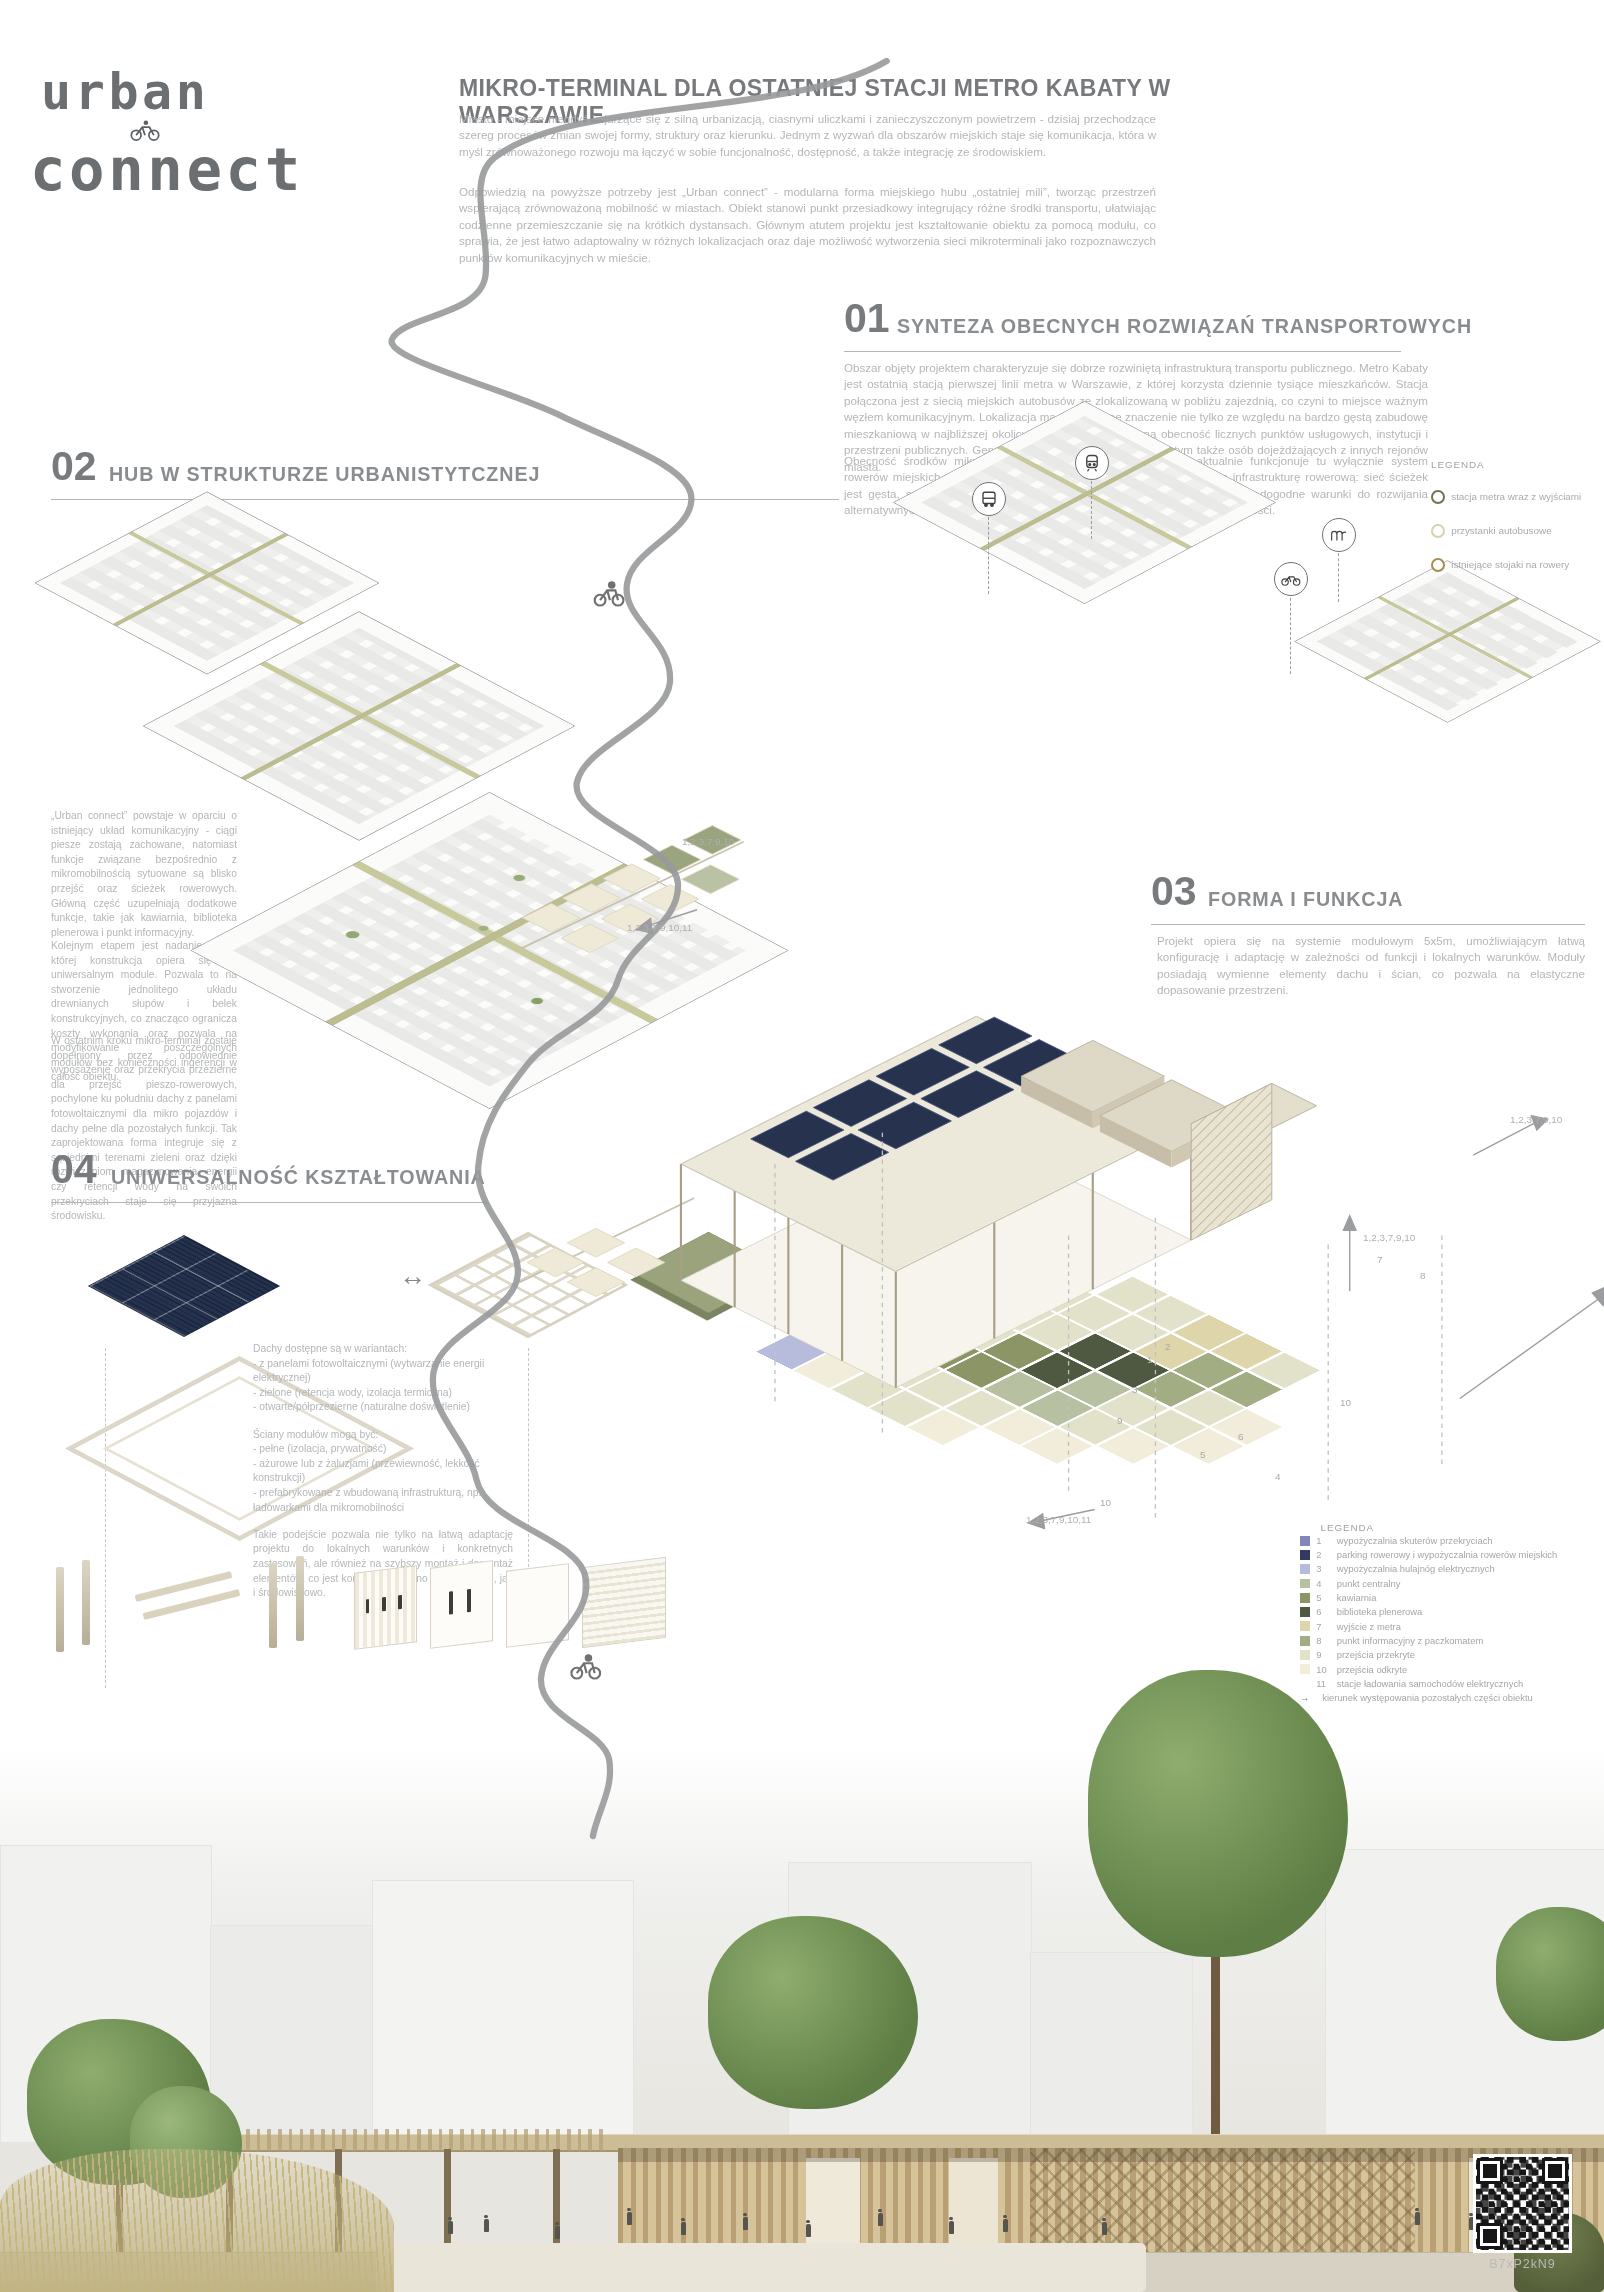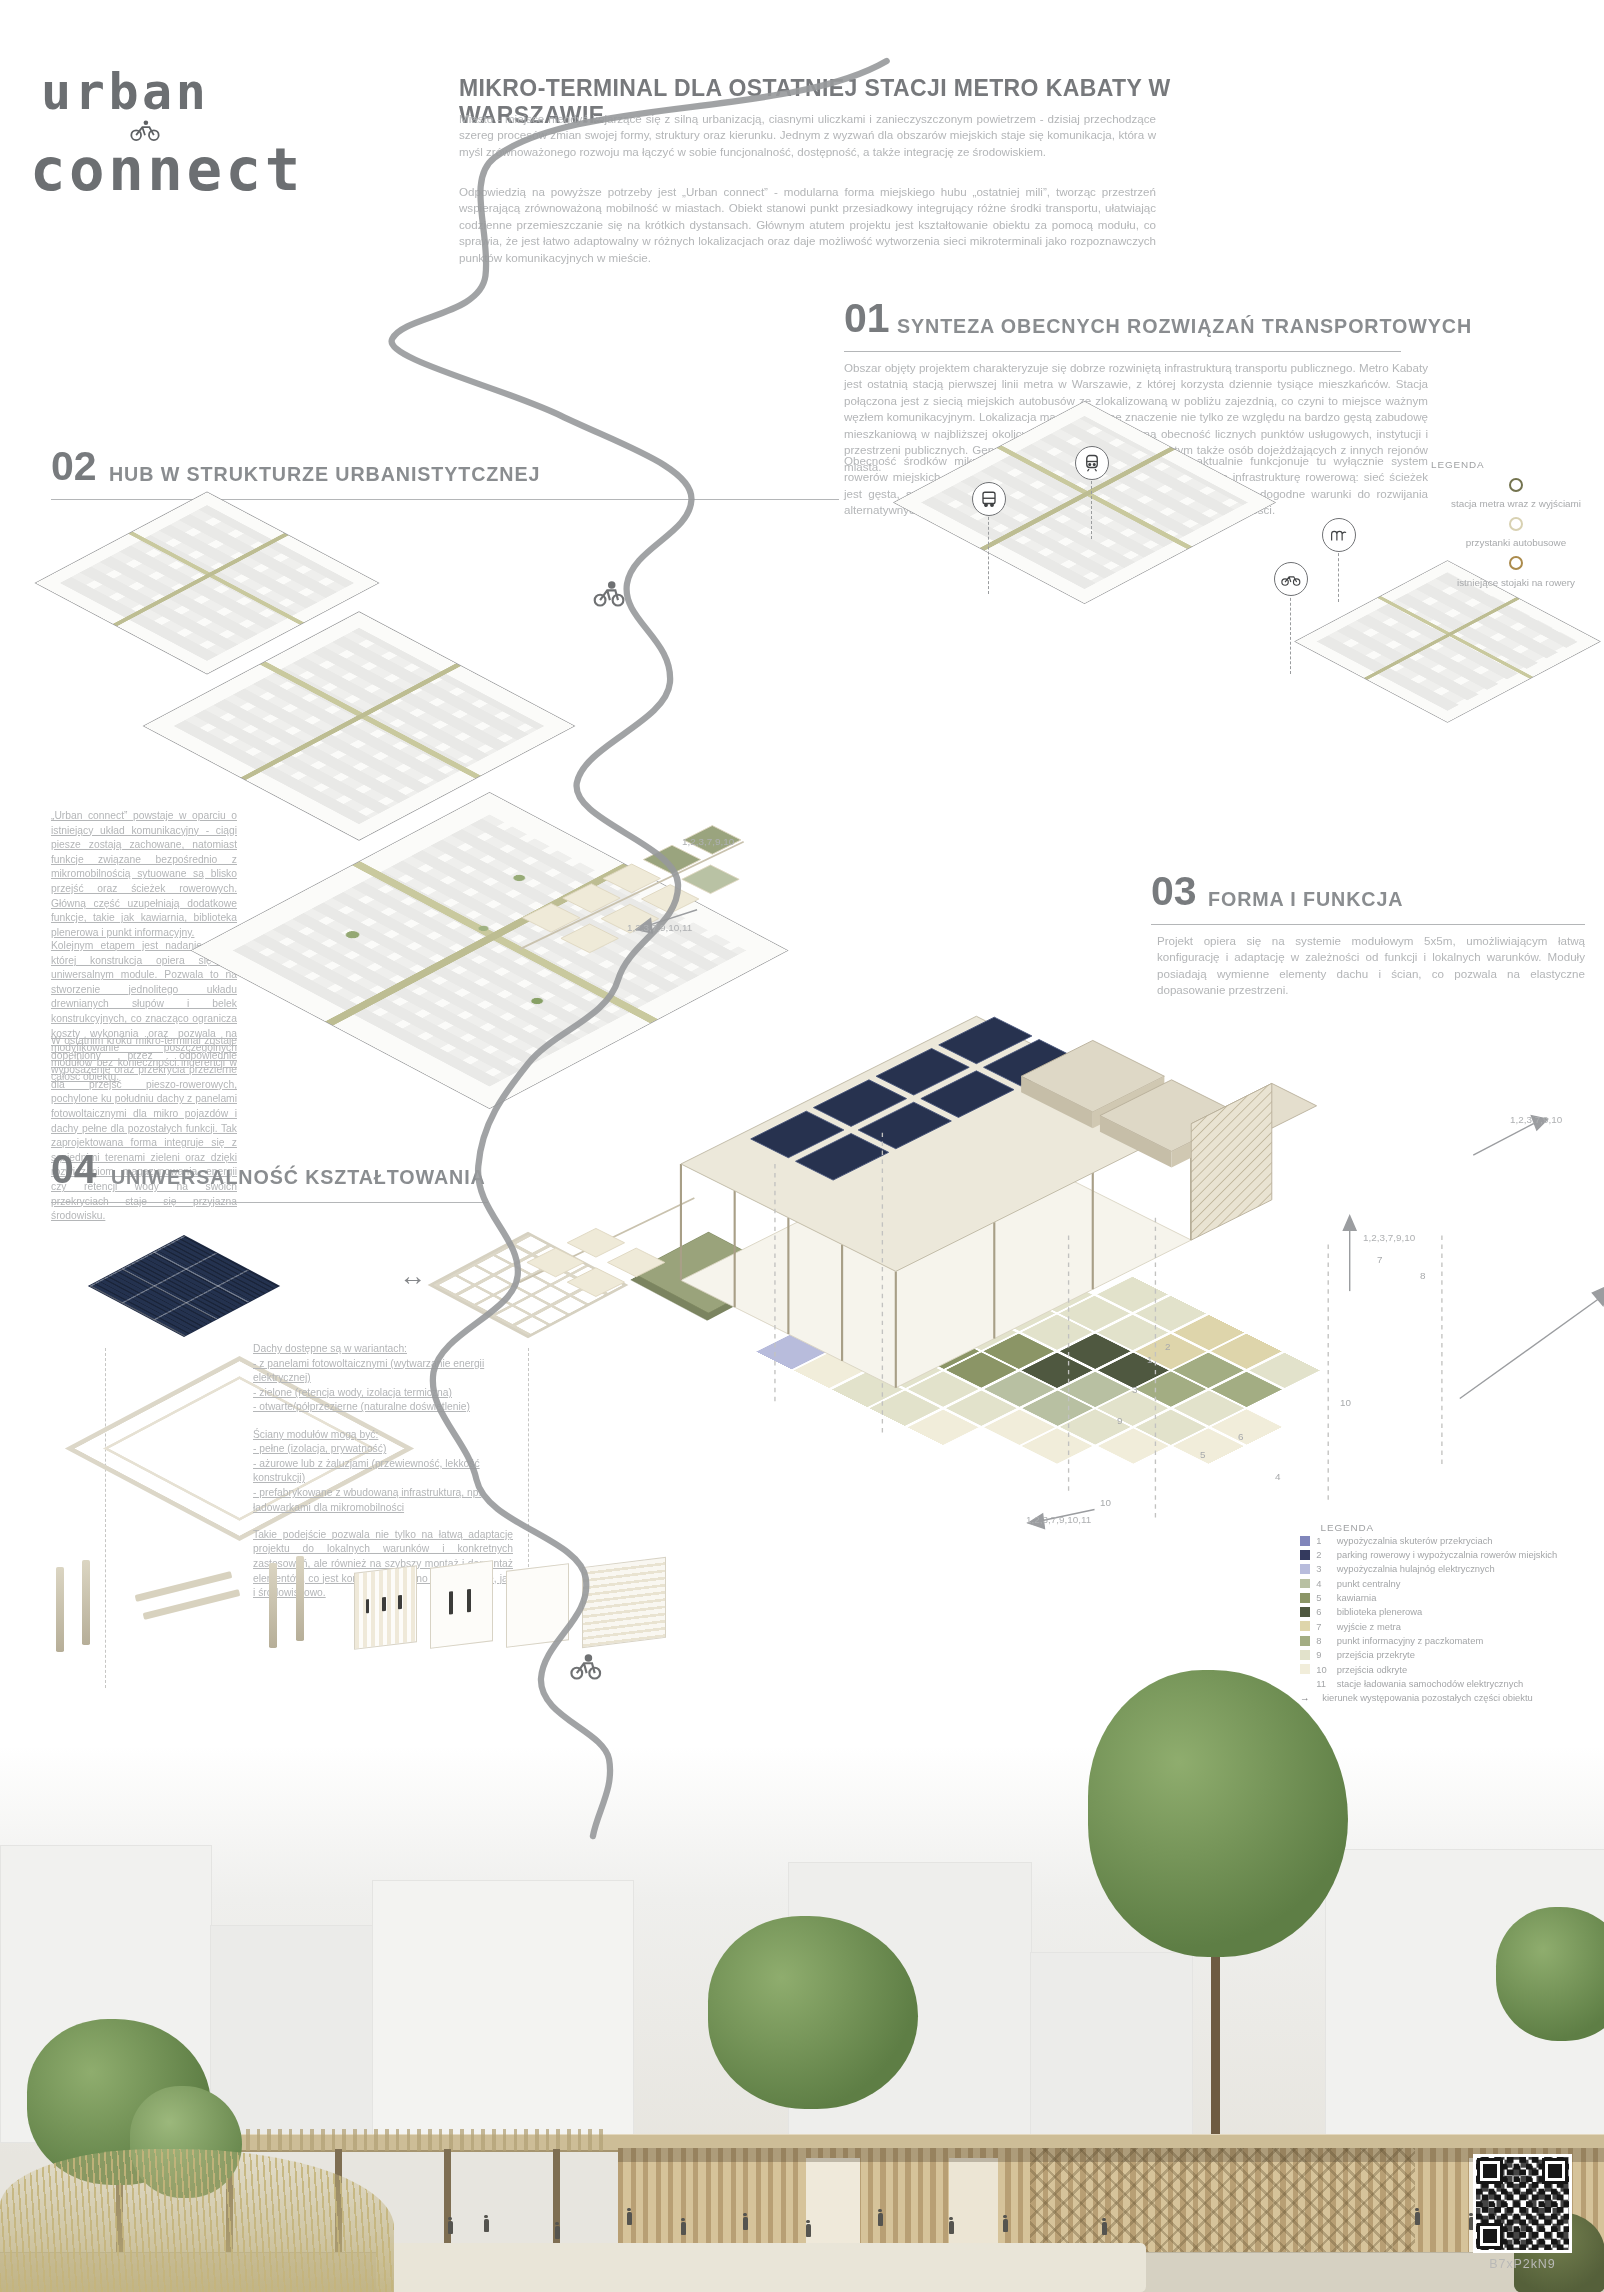--- a/index.html
+++ b/index.html
@@ -2,29 +2,29 @@
 <html style="font-size:14.3px"><head>
 <meta charset="utf-8">
 <style>
   html,body{margin:0;padding:0;background:#e9e9e9;}
   .poster{position:relative;width:1605px;height:2293px;background:#ffffff;overflow:hidden;
           font-family:"Liberation Sans",sans-serif;color:#b0b2b4;}
   .abs{position:absolute;}
   
   .title{font-size:23px;font-weight:700;color:#77797c;letter-spacing:0.4px;}
   .para{font-size:11.6px;line-height:1.42;text-align:justify;color:#b4b6b8;}
-  .para.sm{font-size:10.3px;text-decoration:underline;}
+  .para.sm{font-size:10.3px;}
   .sec-num{font-size:41px;font-weight:700;color:#787b7e;line-height:1;}
   .sec-title{font-size:19.7px;font-weight:700;color:#8a8d90;letter-spacing:0.9px;}
   .sec-rule{height:0.9px;background:#b4b6b8;}
   .lgd-title{font-size:9.9px;color:#a0a2a4;letter-spacing:0.9px;}
   
   .logo-line{font-family:"DejaVu Sans Mono",monospace;color:#6c6f72;font-weight:700;letter-spacing:3.6px;}
   
-  .lg1-row{display:flex;align-items:center;gap:6.3px;font-size:9.9px;color:#a8aaac;margin-top:8px;flex-direction:column;}
+  .lg1-row{display:flex;align-items:center;gap:6.3px;font-size:9.9px;color:#a8aaac;margin-top:20px;}
   .ring{width:9.9px;height:9.9px;border-radius:50%;border:2.7px solid #888;background:#fff;flex:none;}
   .lg3-row{display:flex;align-items:flex-start;gap:6.3px;font-size:9.4px;color:#a4a6a8;line-height:13.4px;margin-top:0.9px;}
   .sw{width:9.9px;height:9.9px;flex:none;margin-top:1.8px;background:transparent;}
   .lg3-row .num{width:14.3px;flex:none;}
   
   .isomap{position:absolute;background:#fbfbf9;border:1.3px solid #9b9c9e;
           transform:rotateX(58deg) rotateZ(45deg);}
   .isomap .blocks{position:absolute;inset:7%;opacity:.85;background-image:
      repeating-linear-gradient(0deg,#e7e7e5 0 16px,transparent 16px 28px),
      repeating-linear-gradient(90deg,#eeeeec 0 20.6px,transparent 20.6px 32px);}

